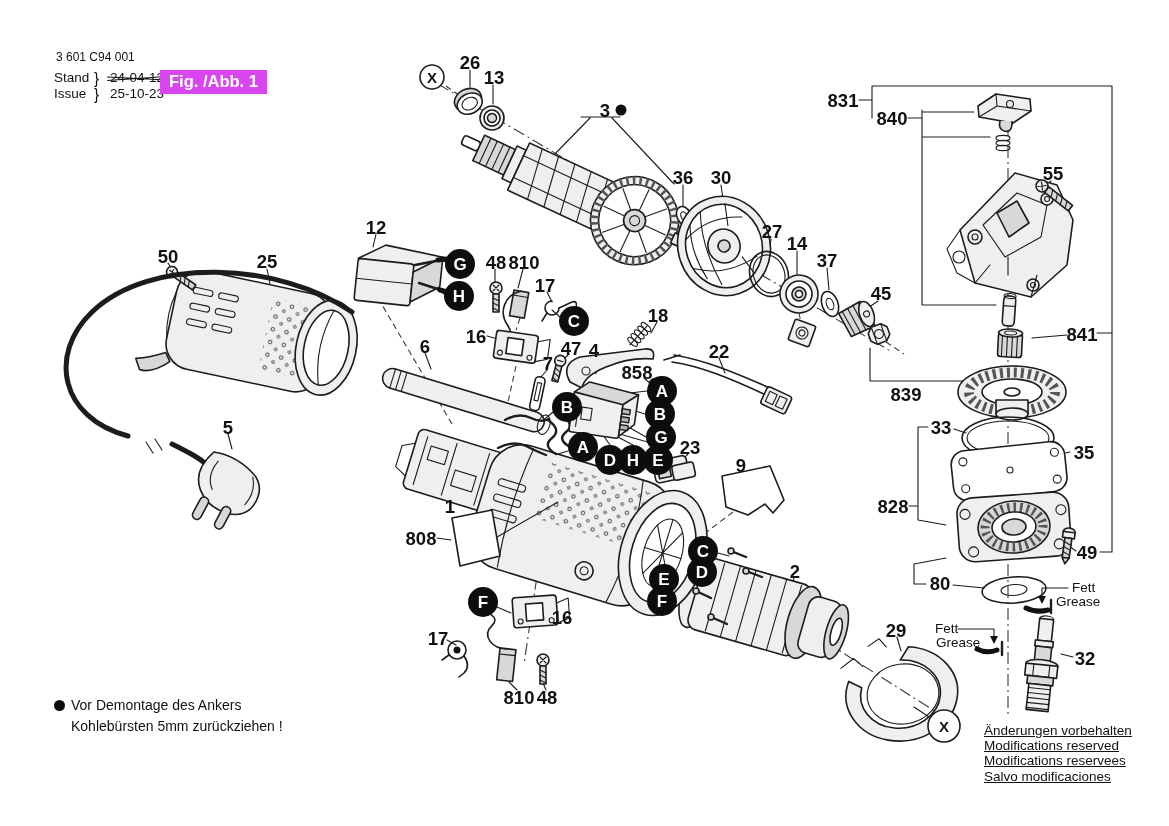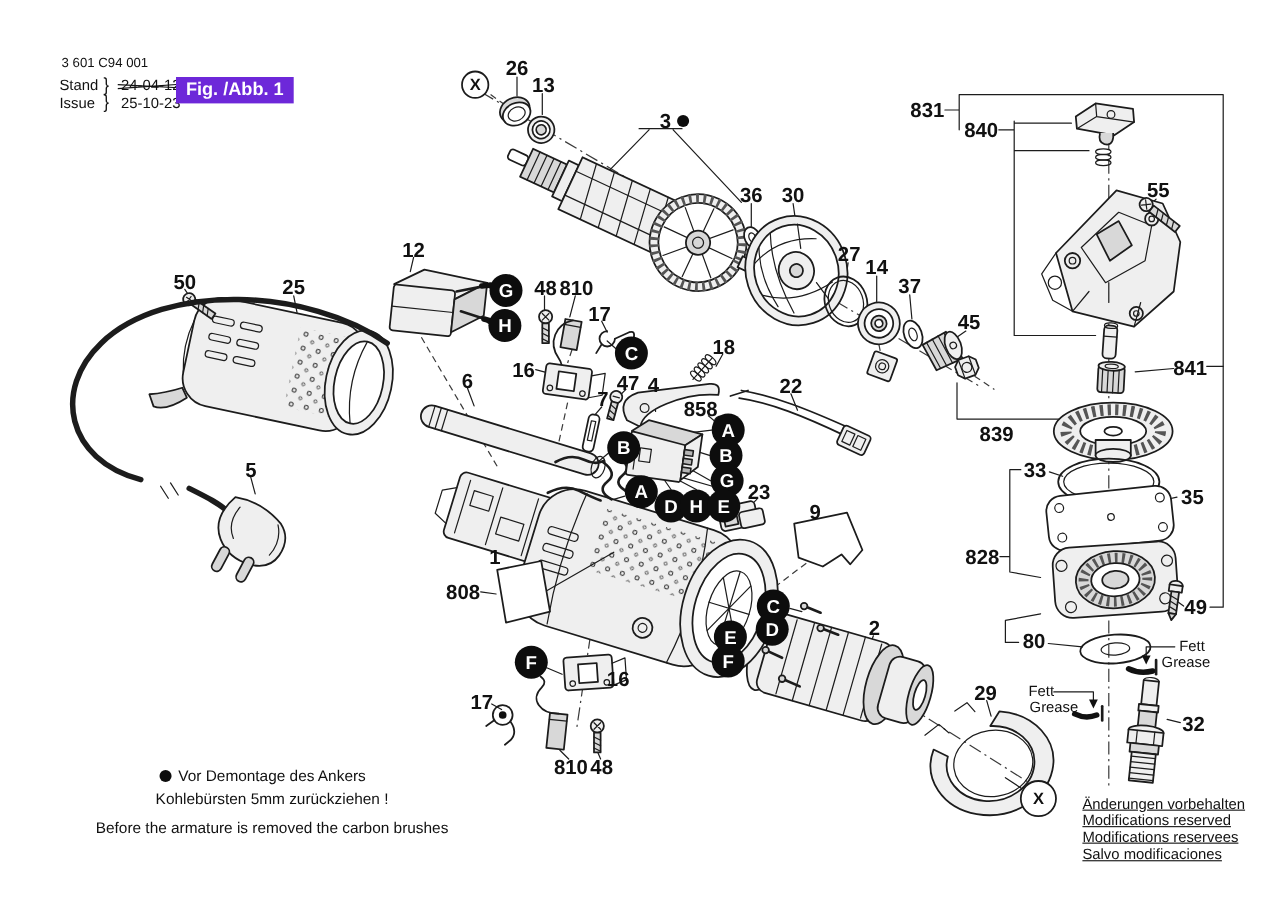--- a/index.html
+++ b/index.html
@@ -33,25 +33,25 @@
   .pn{position:absolute;left:56px;top:50px;font-size:12px;white-space:nowrap;}
   .sta{position:absolute;left:54px;top:70px;font-size:13.5px;line-height:16px;}
   .sta .row{display:flex;align-items:flex-end;height:16px;}
   .sta .lab{width:40px;}
   .sta .brace{font-size:15px;width:10px;transform:scaleY(1.15);}
   .sta .dt{margin-left:6px;white-space:nowrap;}
   .struck{position:relative;display:inline-block;}
   .struck::before,.struck::after{content:"";position:absolute;left:-3px;right:-3px;top:48%;border-top:1.5px solid #111;}
   .struck::before{transform:rotate(-4deg);}
   .struck::after{transform:rotate(3deg);}
-  .figbox{position:absolute;left:160px;top:70px;background:#6d28d9;color:#fff;
+  .figbox{position:absolute;left:160px;top:70px;background:#d946ef;color:#fff;
           font-weight:bold;font-size:16.5px;padding:2px 9px 3px 9px;white-space:nowrap;}
 
   
-  .noteL{position:absolute;left:70px;top:695px;font-size:14px;line-height:21px;text-align:center;}
+  .noteL{position:absolute;left:54px;top:695px;font-size:14px;line-height:21px;}
   .noteL .ind{padding-left:17px;}
   .noteL .gap{margin-top:5px;}
   .bullet{display:inline-block;width:11px;height:11px;border-radius:50%;background:#0d0d0d;
           margin-right:6px;vertical-align:-1px;}
   .noteR{position:absolute;left:984px;top:723px;font-size:13.5px;line-height:15.2px;white-space:nowrap;text-decoration:underline;}
 </style>
 </head>
 <body>
 
 <div class="stage">
@@ -612,21 +612,20 @@
         <span class="brace">}</span>
         <span class="dt">25-10-23</span>
       </div>
     </div>
     <div class="figbox">Fig. /Abb. 1</div>
   </div>
 
   <div class="noteL">
     <div><span class="bullet"></span><span>Vor Demontage des Ankers</span></div>
     <div class="ind">Kohlebürsten 5mm zurückziehen !</div>
-    <div class="ind gap">Before the armature is removed the carbon brushes</div>
   </div>
 
   <div class="noteR">
     <div>Änderungen vorbehalten</div>
     <div>Modifications reserved</div>
     <div>Modifications reservees</div>
     <div>Salvo modificaciones</div>
   </div>
 
 </div>

